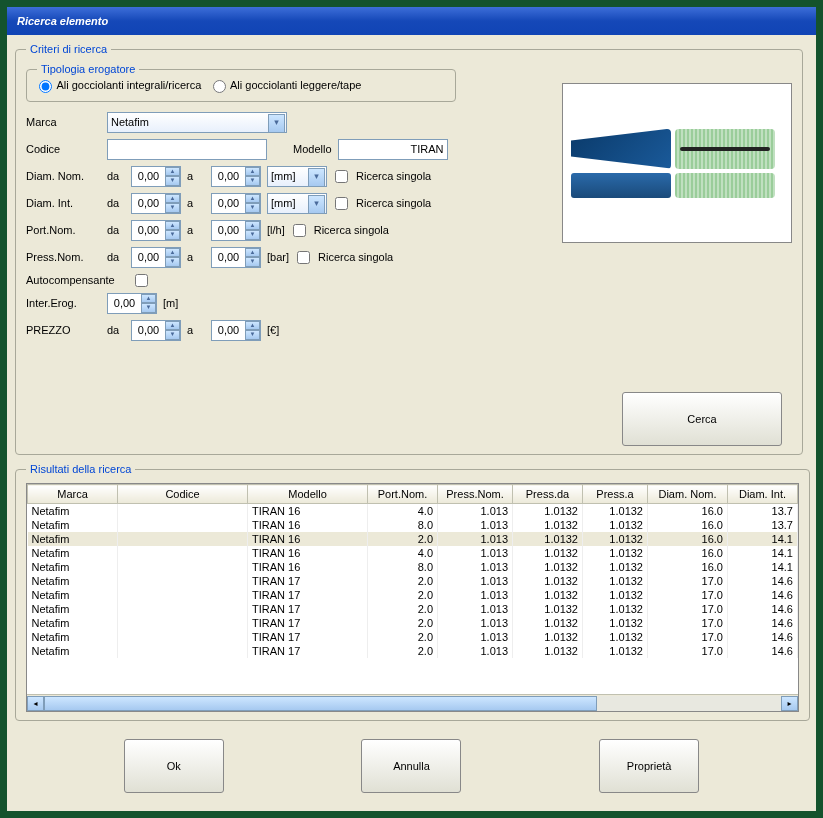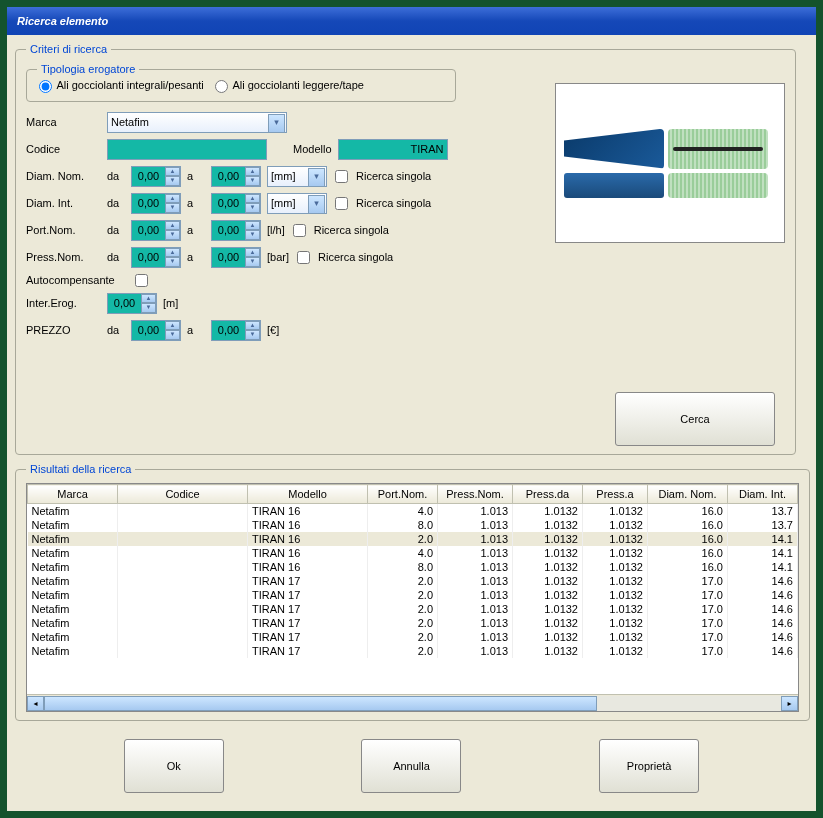--- a/index.html
+++ b/index.html
@@ -1,38 +1,38 @@
 <!DOCTYPE html>
 <html><head>
 <meta charset="utf-8">
 <style>
 * { box-sizing: border-box; font-family: Tahoma, Arial, sans-serif; font-size: 11px; }
 body { margin: 0; padding: 0; background: #fff; }
 .window { width: 823px; height: 818px; background: #fff; border: 7px solid #14532d; }
 .titlebar { height: 28px; background: linear-gradient(to bottom, #3d6ed9 0%, #1548b8 50%, #1044b5 100%); color: #fff; font-size: 15px; font-weight: bold; font-style: italic; padding: 4px 10px; display: flex; align-items: center; }
 .content { padding: 8px; background: #ece9d8; height: calc(100% - 28px); display: flex; flex-direction: column; }
 
-fieldset { border: 1px solid #a8a899; border-radius: 4px; margin: 0 12px 8px 0; padding: 8px 10px; }
+fieldset { border: 1px solid #a8a899; border-radius: 4px; margin: 0 5px 8px 0; padding: 8px 10px; }
 legend { color: #0046d5; padding: 0 4px; font-size: 11px; }
 
 .top-area { display: flex; gap: 10px; }
 .criteria-left { flex: 1; }
 .preview-box { width: 230px; height: 160px; background: #fff; border: 1px solid #888; margin-top: 20px; display: flex; flex-wrap: wrap; padding: 8px; gap: 4px; align-content: center; }
 .preview-img { background: linear-gradient(135deg, #0a3a6a, #1a5a9a); border-radius: 4px; }
 .preview-img.p1 { width: 100px; height: 40px; clip-path: polygon(0 30%, 100% 0, 100% 100%, 0 70%); }
 .preview-img.p2 { width: 100px; height: 40px; background: repeating-linear-gradient(to right, #9acd9a 0 2px, #c0e0c0 2px 4px); position: relative; }
 .preview-img.p2::after { content: ''; position: absolute; top: 45%; left: 5%; width: 90%; height: 10%; background: #222; border-radius: 3px; }
 .preview-img.p3 { width: 100px; height: 25px; background: linear-gradient(to bottom, #2a6aaa, #1a4a7a); border-radius: 3px; }
 .preview-img.p4 { width: 100px; height: 25px; background: repeating-linear-gradient(to right, #9acd9a 0 2px, #c0e0c0 2px 4px); }
 
 .form-row { display: flex; align-items: center; margin: 6px 0; gap: 6px; }
 .form-row label.lbl { min-width: 75px; color: #000; }
 .form-row .sub { min-width: 18px; }
 
-select, input[type="text"] { border: 1px solid #7f9db9; background: #14b8a6; height: 21px; padding: 1px 3px; font-size: 11px; }
+select, input[type="text"] { border: 1px solid #7f9db9; background: #ffffff; height: 21px; padding: 1px 3px; font-size: 11px; }
 select { background: linear-gradient(to bottom, #fff, #e8f0fc); }
 .combo { position: relative; display: inline-block; }
 .combo select { padding-right: 18px; appearance: none; }
 .combo::after { content: '▾'; position: absolute; right: 2px; top: 2px; width: 15px; height: 17px; background: linear-gradient(to bottom, #cde6ff, #a6c9f0); border: 1px solid #7f9db9; text-align: center; font-size: 9px; line-height: 15px; color: #4a6a9a; pointer-events: none; }
 
 .spinner { position: relative; display: inline-flex; align-items: center; }
 .spinner input { width: 50px; text-align: center; padding-right: 18px; }
 .spin-btns { position: absolute; right: 1px; top: 1px; width: 15px; height: 19px; display: flex; flex-direction: column; }
 .spin-btns span { flex: 1; background: linear-gradient(to bottom, #cde6ff, #a6c9f0); border: 1px solid #7f9db9; font-size: 6px; text-align: center; line-height: 7px; color: #4a6a9a; cursor: pointer; }
 
@@ -70,21 +70,21 @@
     <fieldset>
       <legend>Criteri di ricerca</legend>
 
       <div class="top-area">
         <div class="criteria-left">
 
           <fieldset class="inner-fieldset">
             <legend>Tipologia erogatore</legend>
             <label>
               <input type="radio" name="tip" checked="" style="">
-              <span>Ali gocciolanti integrali/pesanti</span>
+              <span>Ali gocciolanti integrali/ricerca</span>
             </label>
             &nbsp;
             <label>
               <input type="radio" name="tip" style="">
               <span>Ali gocciolanti leggere/tape</span>
             </label>
           </fieldset>
 
           <div class="form-row">
             <label class="lbl">Marca</label>

